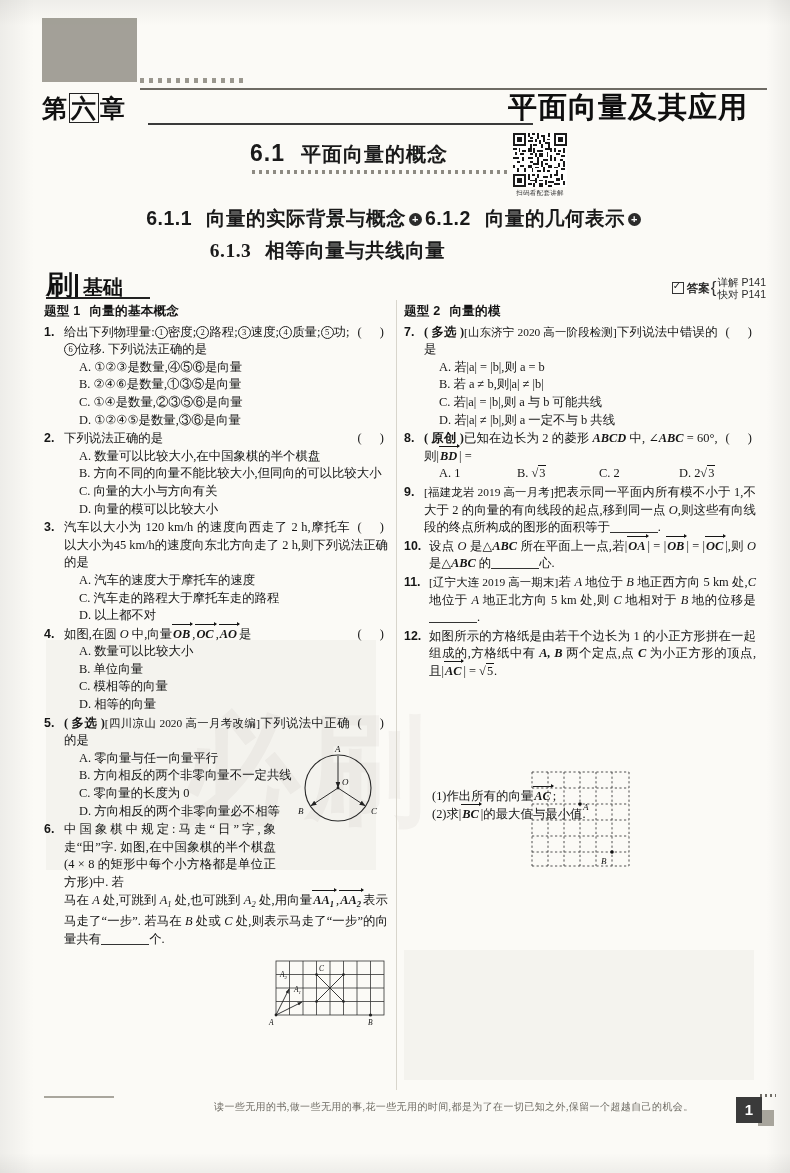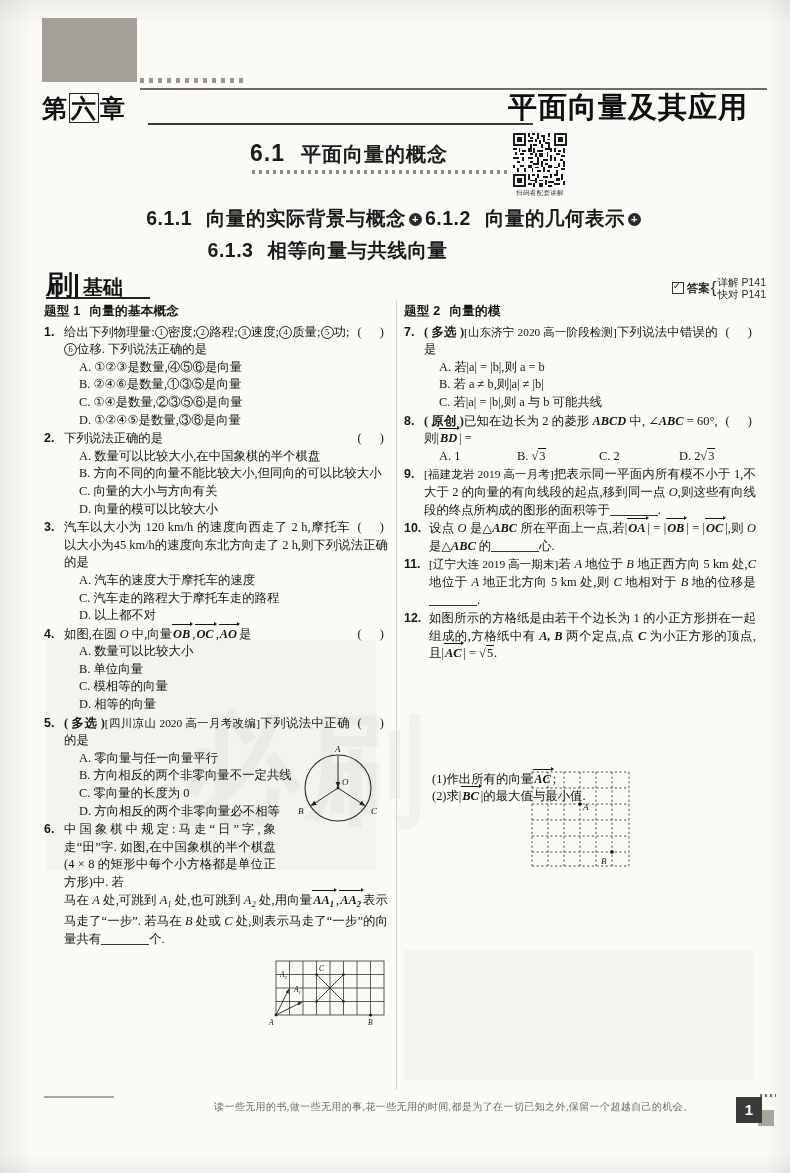--- a/index.html
+++ b/index.html
@@ -143,21 +143,21 @@
     font-weight: bold;
     font-size: 19.5px;
     letter-spacing: .5px;
     white-space: nowrap;
   }
   .subsec-2 {
     position: absolute;
     left: 0; top: 237px;
     width: 655px;
     text-align: center;
-    font-family: Liberation Sans, sans-serif;
+    font-family: Liberation Serif, serif;
     font-weight: bold;
     font-size: 19.5px;
     letter-spacing: .5px;
   }
   .plus-badge {
     display: inline-block;
     width: 13px; height: 13px;
     border-radius: 50%;
     background: #2b2b2b;
     color: #fff;
@@ -638,20 +638,21 @@
   <div class="col col-right">
 
     <div class="type-head"><span class="th-num">题型 2</span><span>向量的模</span></div>
 
     <div class="q">
       <span class="qnum">7.</span>
       <div class="qbody"><span class="paren">(&nbsp;&nbsp;)</span><b>( 多选 )</b><span class="src">[山东济宁 2020 高一阶段检测]</span><span>下列说法中错误的是</span></div>
       <div class="opt">A. 若|a| = |b|,则 a = b</div>
       <div class="opt">B. 若 a ≠ b,则|a| ≠ |b|</div>
       <div class="opt">C. 若|a| = |b|,则 a 与 b 可能共线</div>
+      <div class="opt">D. 若|a| ≠ |b|,则 a 一定不与 b 共线</div>
     </div>
 
     <div class="q">
       <span class="qnum">8.</span>
       <div class="qbody"><span class="paren">(&nbsp;&nbsp;)</span><b>( 原创 )</b><span>已知在边长为 2 的菱形 </span><span class="bi">ABCD</span><span> 中, ∠</span><span class="bi">ABC</span><span> = 60°,则|</span><span class="vec">BD</span><span>| =</span></div>
       <div class="opt-row">
         <span style="width:78px">A. 1</span>
         <span style="width:82px">B.&nbsp;<span>√</span><span class="sqrt">3</span></span>
         <span style="width:80px">C. 2</span>
         <span>D.&nbsp;2<span>√</span><span class="sqrt">3</span></span>

